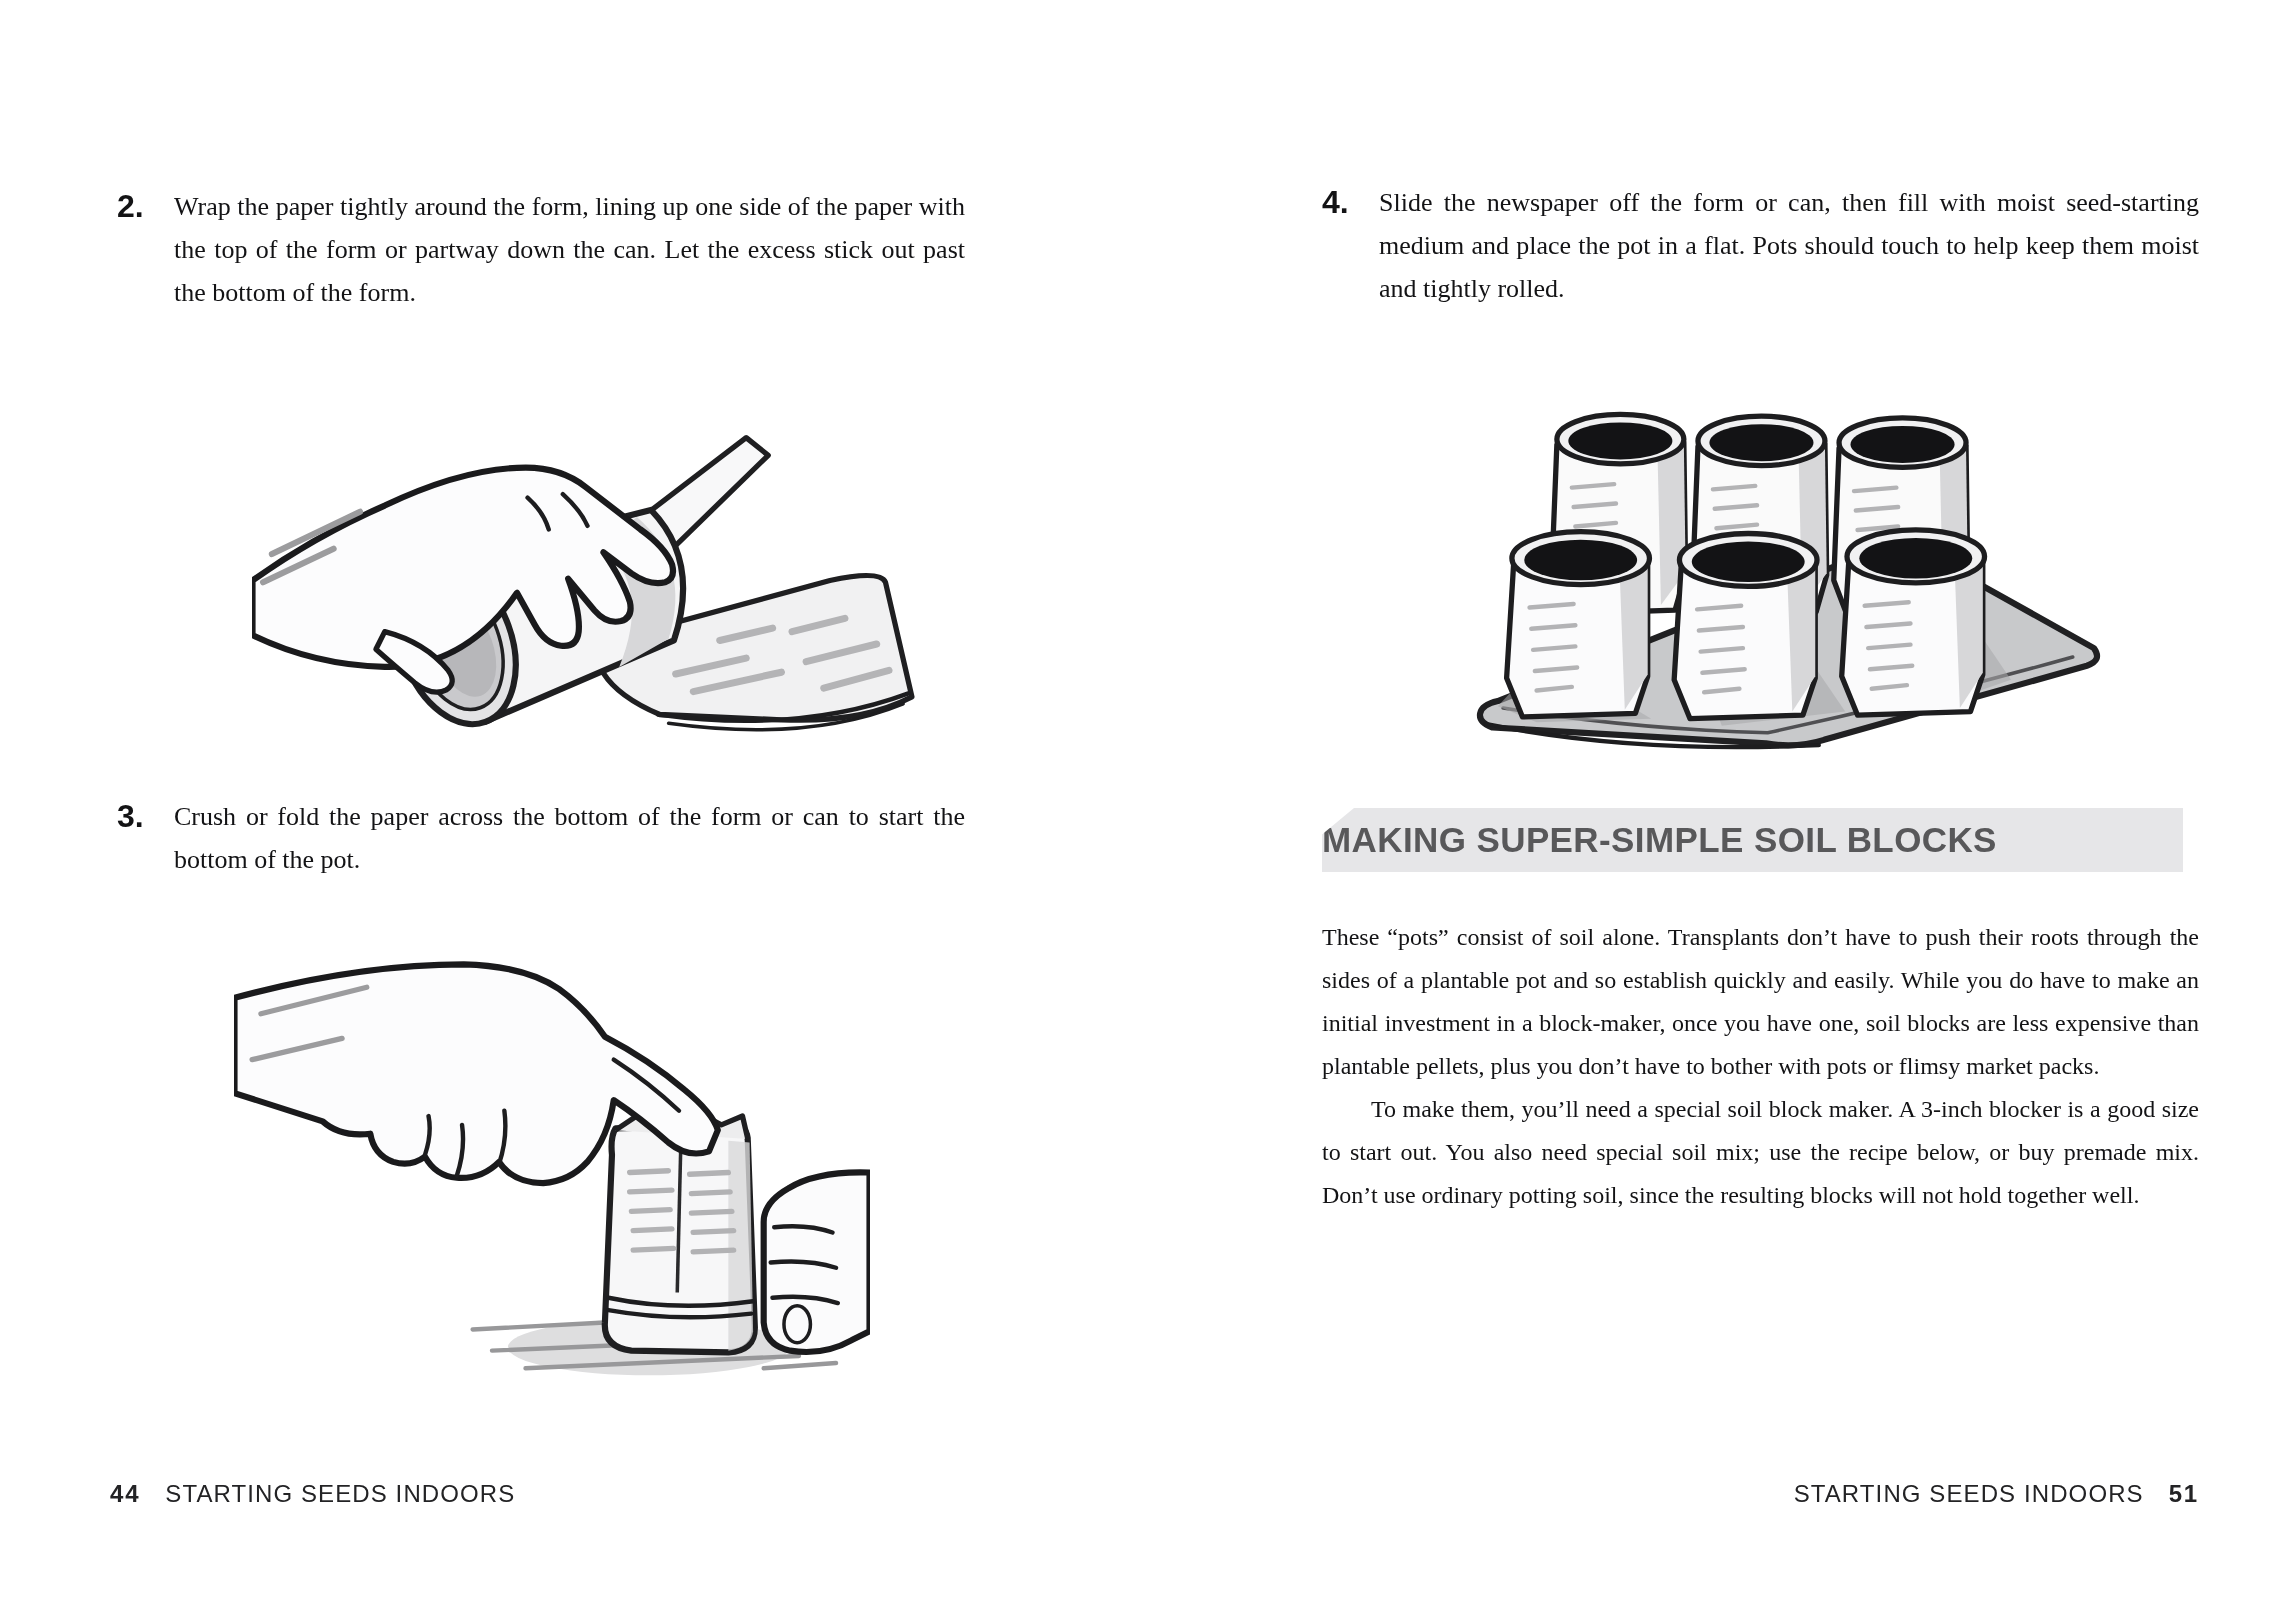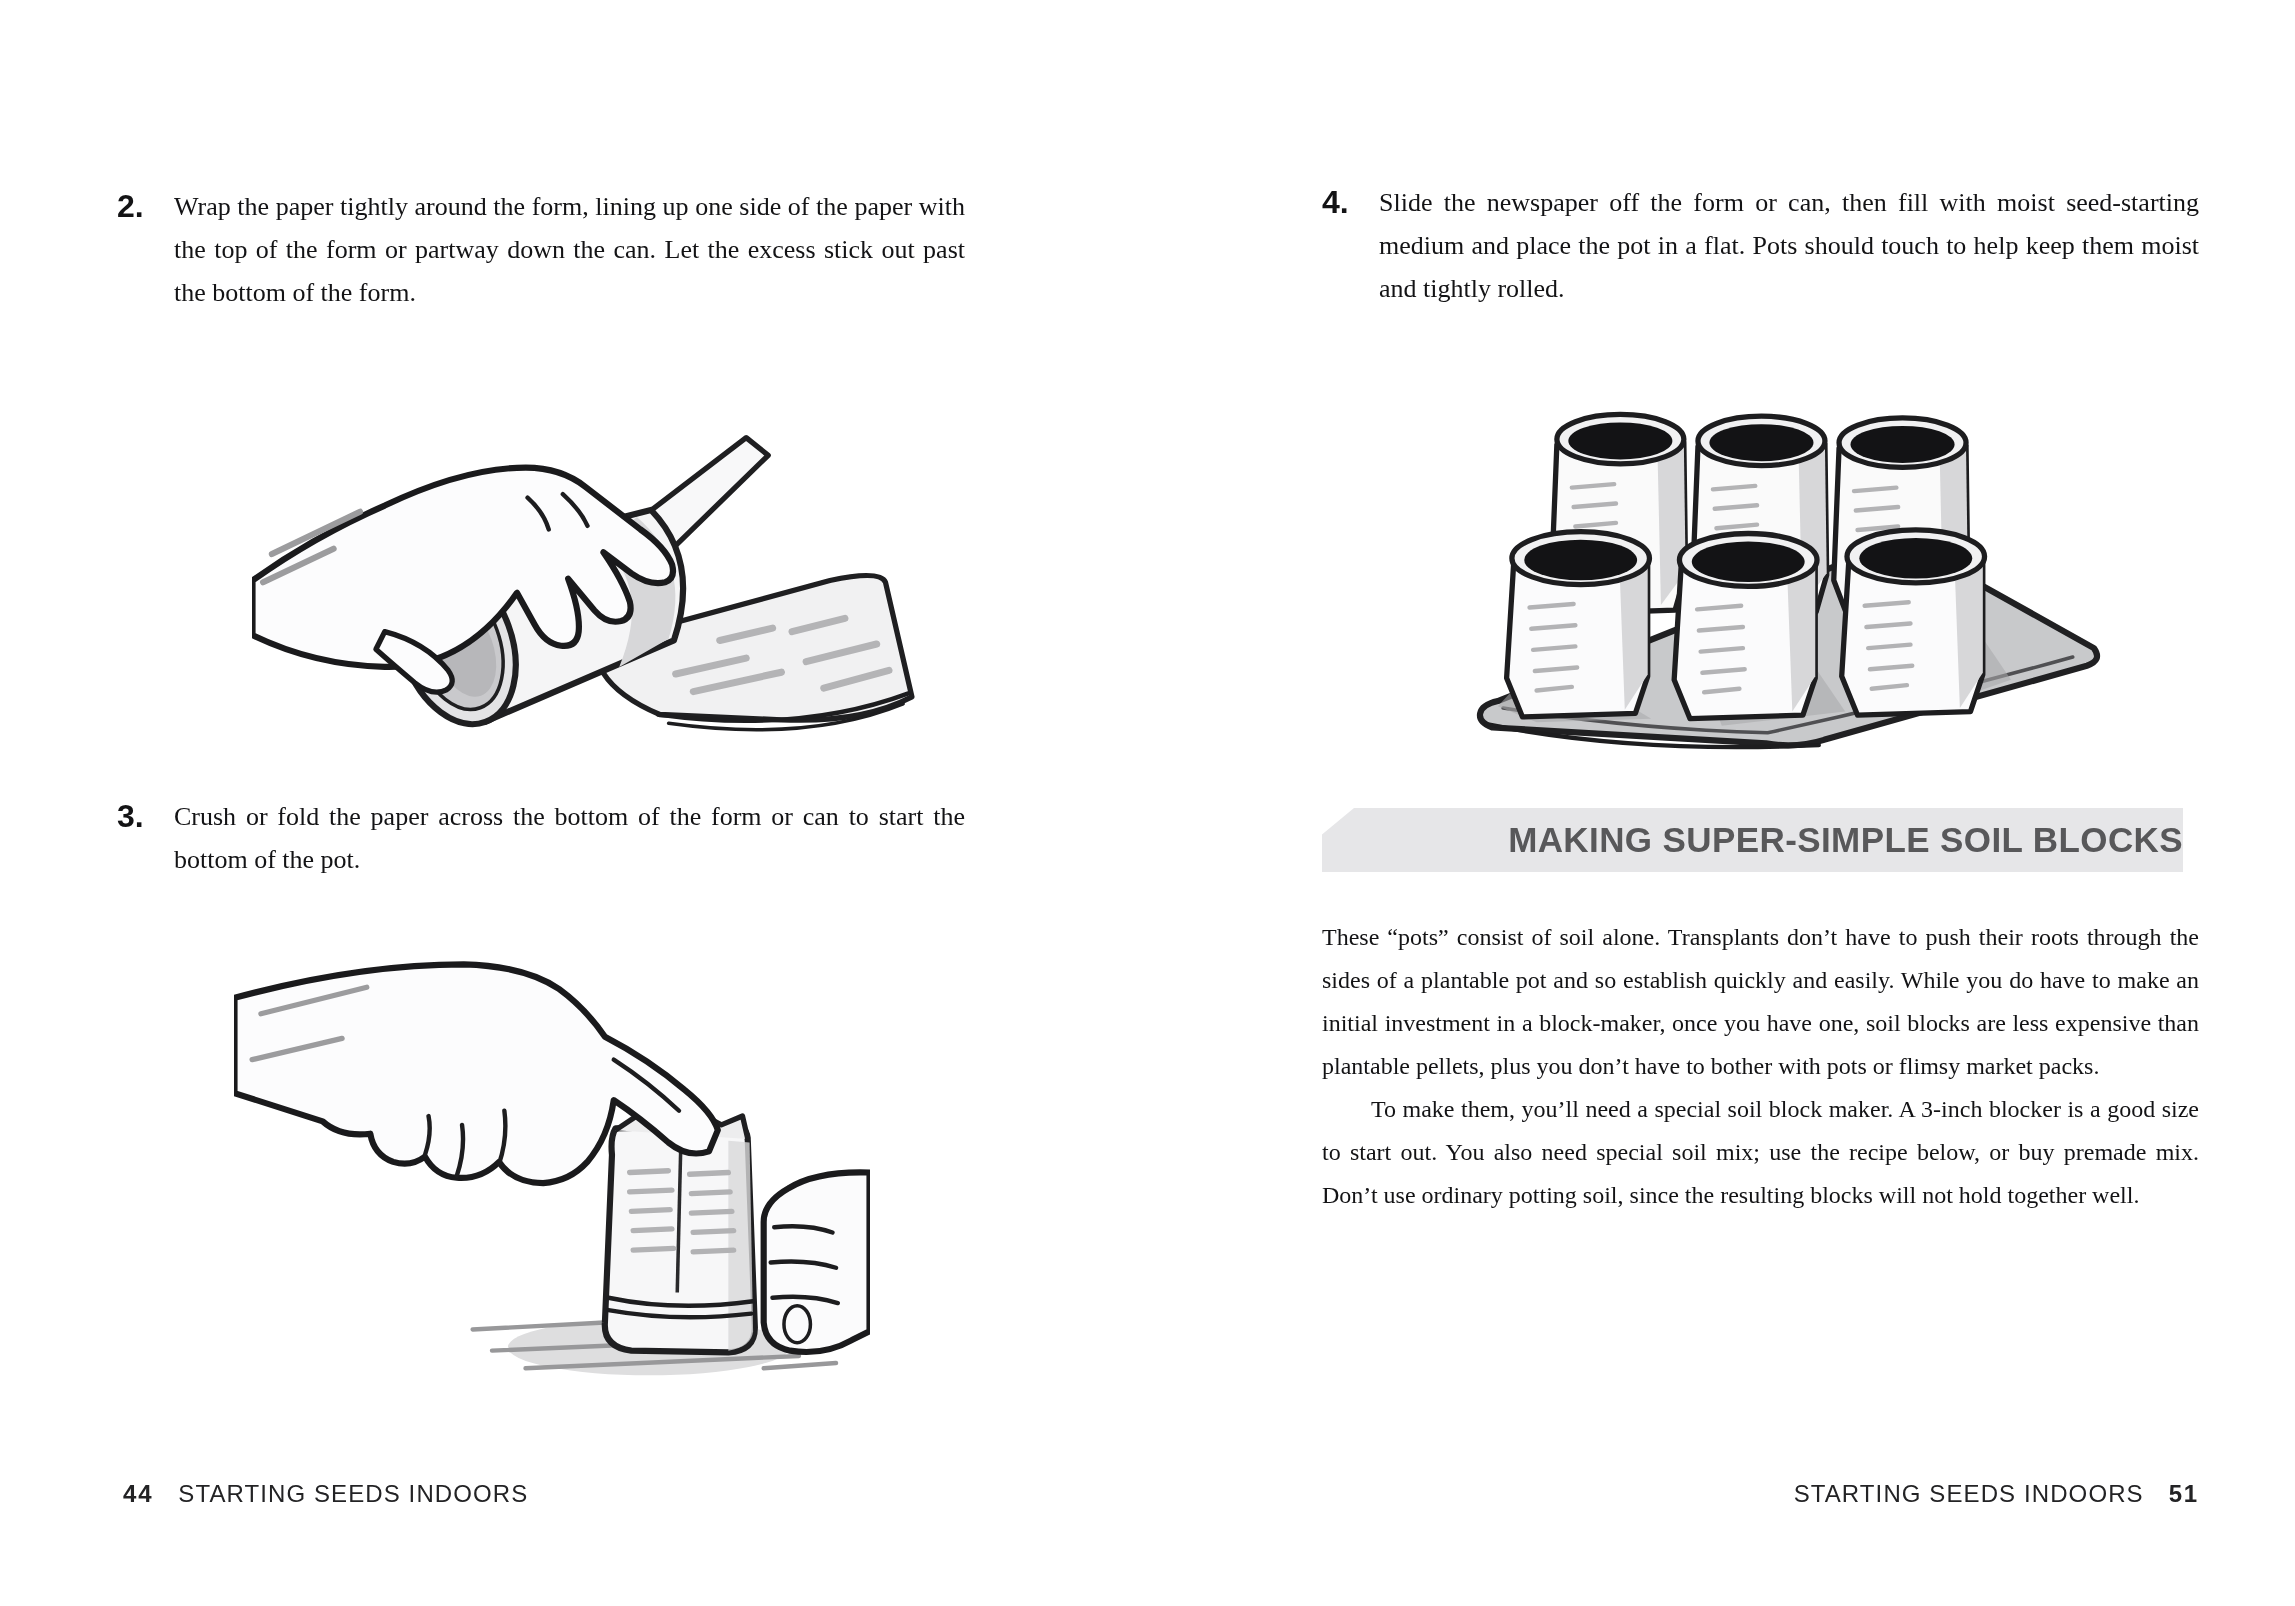--- a/index.html
+++ b/index.html
@@ -25,38 +25,38 @@
   #illus-press{left:234px;top:952px;width:636px;height:441px;}
   #illus-tray{left:1439px;top:373px;width:689px;height:388px;}
   .illus svg{display:block;width:100%;height:100%;}
   
   .banner{
     position:absolute;left:1322px;top:808px;width:861px;height:64px;
     background:#e6e6e8;
     clip-path:polygon(32px 0,100% 0,100% 100%,0 100%,0 26.5px);
   }
   .banner h2{
-    margin:0;text-align:right;line-height:64px;
+    margin:0;text-align:left;line-height:64px;
     font-family:"Liberation Sans",sans-serif;font-weight:700;
     font-size:35px;letter-spacing:0.4px;color:#58585a;
   }
   
   .bodycopy{position:absolute;left:1322px;top:916px;width:877px;}
   .bodycopy p{
     margin:0;font-size:24px;line-height:43px;text-align:justify;color:#131315;
   }
   .bodycopy p.indented{text-indent:49px;}
   
   .footer{
     position:absolute;top:1480px;
     font-family:"Liberation Sans",sans-serif;font-size:24px;
     letter-spacing:1.1px;color:#232325;display:flex;gap:25px;align-items:baseline;
   }
   .footer .pg{font-weight:700;letter-spacing:1.8px;}
-  #footer-left{left:123px;}
+  #footer-left{left:110px;}
   #footer-right{left:1322px;width:877px;justify-content:flex-end;}
   
   .sk{stroke:#1d1d1f;stroke-linecap:round;stroke-linejoin:round;fill:none;}
 </style>
 </head>
 <body>
 
 <div class="spread">
 
   <section>

